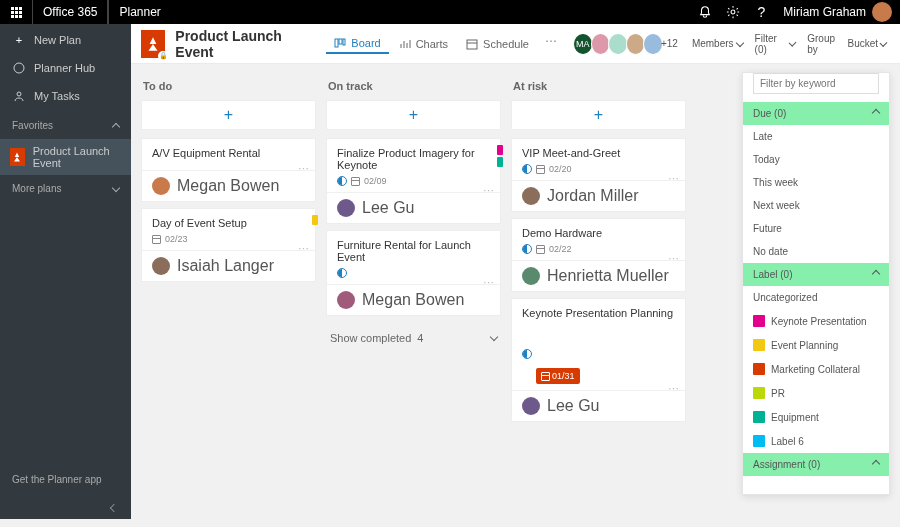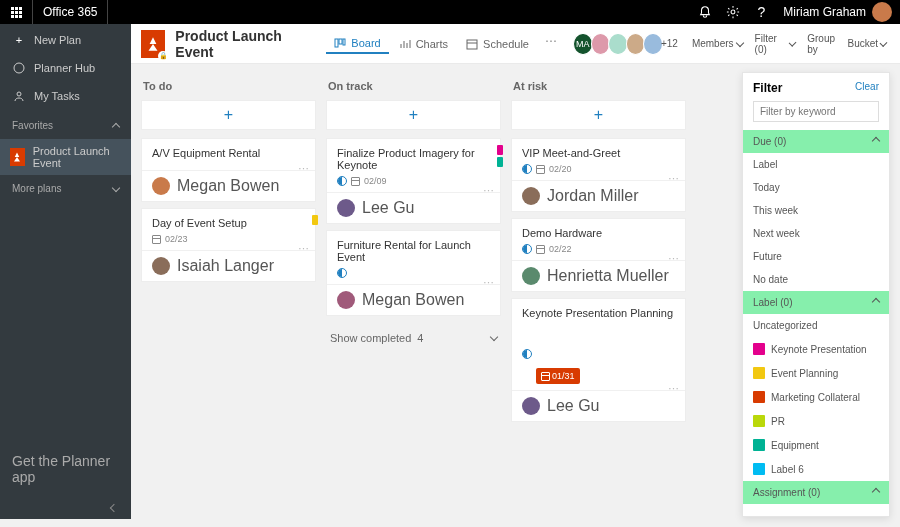--- a/index.html
+++ b/index.html
@@ -16,21 +16,21 @@
 .top-avatar { width: 20px; height: 20px; border-radius: 50%; background: #c97a4a; }
 .shell { display: flex; height: calc(527px - 32px); }
 .sidebar { width: 131px; background: #333a3f; color: #ccc; display: flex; flex-direction: column; font-size: 11px; }
 .side-main { padding: 2px 0; }
 .side-item { display: flex; align-items: center; gap: 8px; padding: 8px 12px; cursor: pointer; }
 .side-icon { width: 14px; display: flex; align-items: center; justify-content: center; color: #fff; }
 .side-section { display: flex; align-items: center; justify-content: space-between; padding: 8px 12px; font-size: 10px; color: #aaa; cursor: pointer; }
 .side-plan { display: flex; align-items: center; gap: 8px; padding: 6px 10px; background: #45525c; cursor: pointer; }
 .plan-icon-sm { width: 18px; height: 18px; background: #d83b01; display: flex; align-items: center; justify-content: center; }
 .plan-icon-sm svg { width: 12px; height: 12px; fill: #fff; }
-.side-footer { margin-top: auto; padding: 10px 12px; font-size: 14px; color: #aaa; cursor: pointer; }
+.side-footer { margin-top: auto; padding: 10px 12px; font-size: 10px; color: #aaa; cursor: pointer; }
 .side-chev { text-align: right; padding: 6px 14px; color: #888; }
 .main { flex: 1; background: #f1f1f1; display: flex; flex-direction: column; position: relative; }
 .planbar { height: 40px; background: #fff; border-bottom: 1px solid #eaeaea; display: flex; align-items: center; padding: 0 10px; gap: 10px; font-size: 12px; }
 .plan-icon-lg { width: 28px; height: 28px; background: #d83b01; display: flex; align-items: center; justify-content: center; position: relative; }
 .plan-icon-lg svg { width: 18px; height: 18px; fill: #fff; }
 .plan-lock { position: absolute; bottom: -3px; right: -3px; width: 10px; height: 10px; background: #fff; border-radius: 50%; display: flex; align-items: center; justify-content: center; font-size: 7px; color: #666; }
 .plan-title { font-size: 14px; font-weight: 600; color: #333; }
 .tabs { display: flex; gap: 2px; margin-left: 12px; }
 .tab { display: flex; align-items: center; gap: 5px; padding: 3px 8px; cursor: pointer; color: #666; font-size: 11px; }
 .tab.active { color: #2180c0; border-bottom: 2px solid #2180c0; }
@@ -91,20 +91,21 @@
         <i></i>
         <i></i>
         <i></i>
         <i></i>
         <i></i>
         <i></i>
         <i></i>
       </div>
   </div>
   <div class="brand">Office 365</div>
+  <div class="brand app">Planner</div>
   <div class="top-spacer"></div>
   <div class="top-icon">
     <svg width="14" height="14" viewBox="0 0 16 16" fill="none" stroke="#fff" stroke-width="1.2">
         <path d="M8 2a4 4 0 0 0-4 4v3l-1 2h10l-1-2V6a4 4 0 0 0-4-4zM6 12a2 2 0 0 0 4 0"></path>
       </svg>
   </div>
   <div class="top-icon">
     <svg width="14" height="14" viewBox="0 0 16 16" fill="none" stroke="#fff" stroke-width="1.2">
         <circle cx="8" cy="8" r="2.2"></circle>
         <path d="M8 1v2M8 13v2M2.5 3.5l1.4 1.4M12.1 11.1l1.4 1.4M1 8h2M13 8h2M2.5 12.5l1.4-1.4M12.1 4.9l1.4-1.4"></path>
@@ -359,33 +360,29 @@
           <div class="peek-card" style="top: 213px; left: 0px; width: 20px; overflow: visible;">
             <div class="card-dots" style="bottom: 20px; right: auto; left: 4px;">⋯</div>
             <div class="labels peek-labels" style="top: 6px; left: -3px; right: auto;">
               <span class="label-tag" style="background: rgb(216, 59, 1);"></span>
             </div>
           </div>
         </div>
       </div>
 
     <div class="filter-panel">
-      <div class="fp-head">
-        <b>Filter</b>
-        <span class="fp-clear">Clear</span>
-      </div>
       <div class="fp-search">
         <input placeholder="Filter by keyword" style="">
       </div>
       <div class="fp-section">
         <span>Due (0)</span>
           <span class="chev chev-up"></span>
       </div>
       <div id="fp-due">
-          <div class="fp-item">Label</div>
+          <div class="fp-item">Late</div>
           <div class="fp-item">Today</div>
           <div class="fp-item">This week</div>
           <div class="fp-item">Next week</div>
           <div class="fp-item">Future</div>
           <div class="fp-item">No date</div>
         </div>
       <div class="fp-section">
         <span>Label (0)</span>
           <span class="chev chev-up"></span>
       </div>

